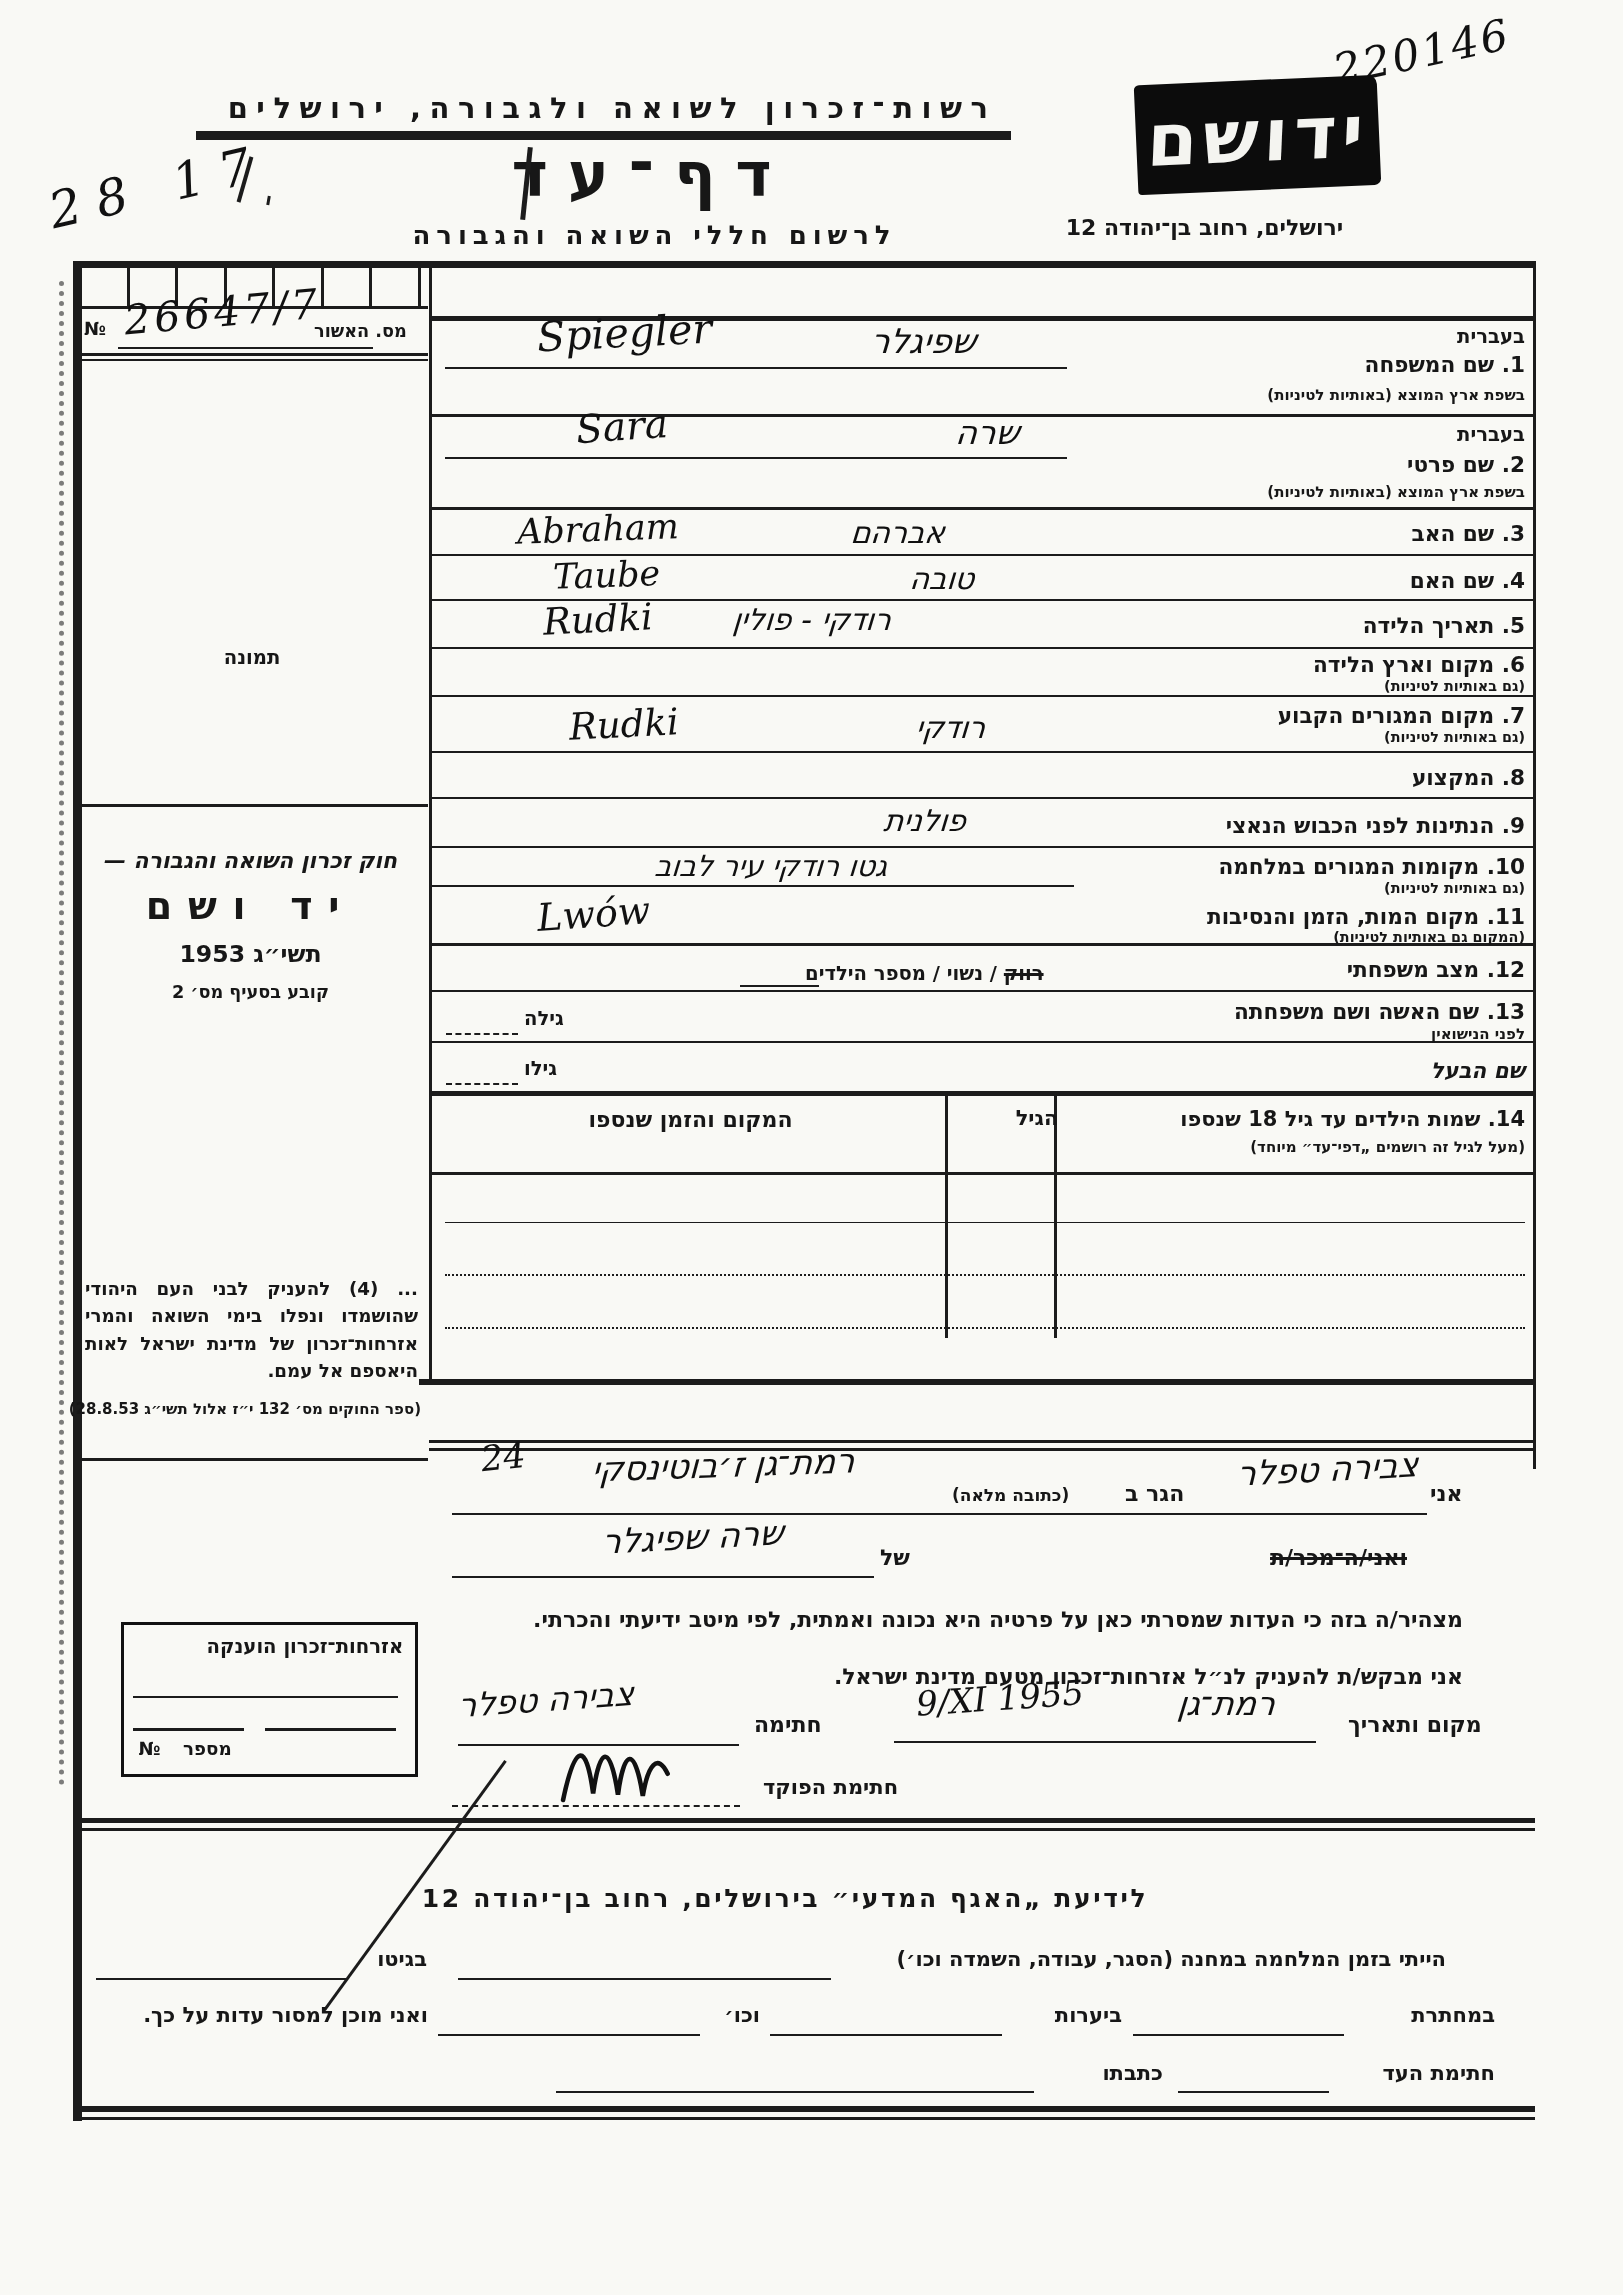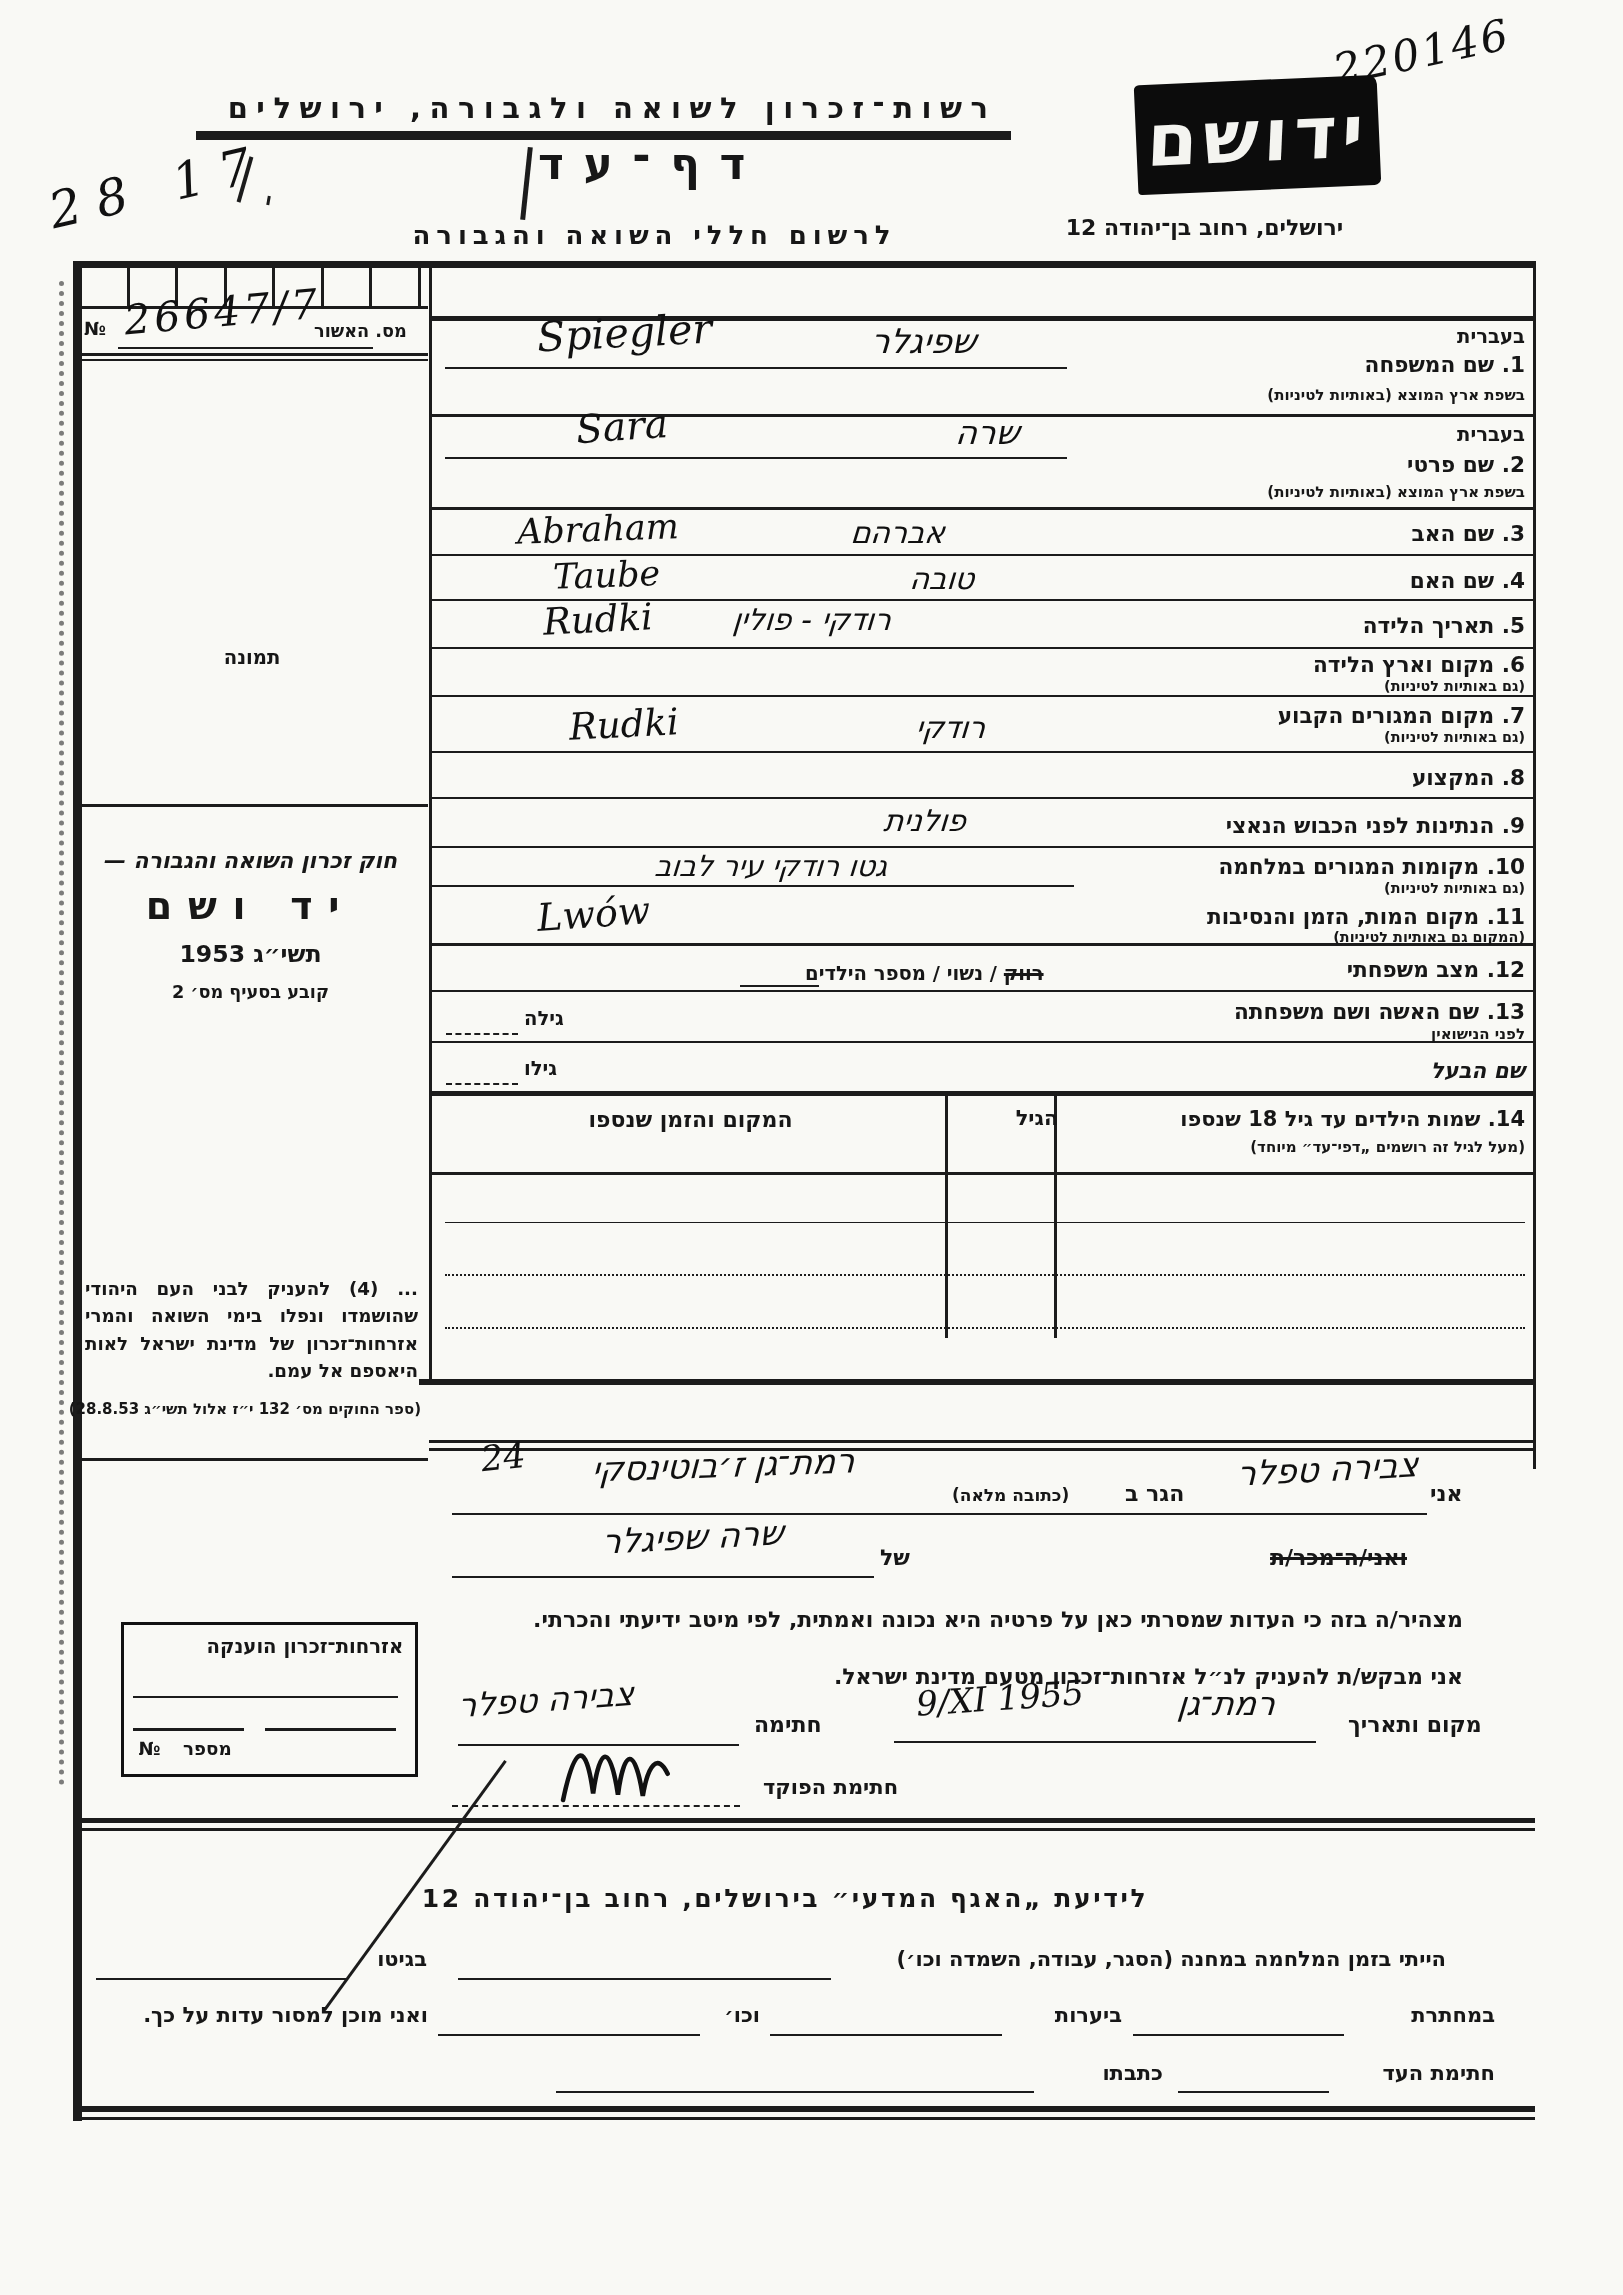--- a/index.html
+++ b/index.html
@@ -39,21 +39,21 @@
   </div>
   <div class="t rtl ctr" style="left:1021px;top:215px;width:367px;font-size:22px;">ירושלים, רחוב בן־יהודה 12</div>
 
   <div class="t rtl ctr" style="left:216px;top:92px;width:792px;font-size:29px;letter-spacing:8.5px;">רשות־זכרון לשואה ולגבורה, ירושלים</div>
   <div class="ln" style="left:196px;top:131px;width:815px;height:8.5px;"></div>
 
   <div class="hand" style="left:47px;top:162px;font-size:50px;letter-spacing:15.7px;transform:rotate(-13deg);">28 17</div>
   <div class="ln" style="left:243px;top:156px;width:3.9px;height:47px;transform:rotate(16deg);"></div>
   <div class="ln" style="left:267px;top:196px;width:3.3px;height:9.2px;transform:rotate(10deg);"></div>
 
-  <div class="t rtl ctr" style="left:504px;top:139px;width:295px;font-size:44px;letter-spacing:19.6px;">דף־עד</div>
+  <div class="t rtl ctr" style="left:504px;top:139px;width:295px;font-size:62px;letter-spacing:19.6px;">דף־עד</div>
   <div class="ln" style="left:524px;top:147px;width:4.6px;height:73px;transform:rotate(6deg);"></div>
   <div class="t rtl ctr" style="left:386px;top:221px;width:537px;font-size:26px;letter-spacing:5.9px;">לרשום חללי השואה והגבורה</div>
 
   <div class="ln" style="left:75px;top:261px;width:1460px;height:6.5px;"></div>
   <div class="ln" style="left:73px;top:261px;width:8.5px;height:1860px;"></div>
   <div style="position:absolute;left:59px;top:281px;height:1505px;border-left:5.2px dotted #3a3a3a;opacity:.65;"></div>
   <div class="ln" style="left:1533px;top:261px;width:2.6px;height:1208px;"></div>
   <div class="ln" style="left:429px;top:261px;width:2.6px;height:1121px;"></div>
 
   <div class="ln" style="left:79px;top:263px;width:2.6px;height:43px;"></div>

